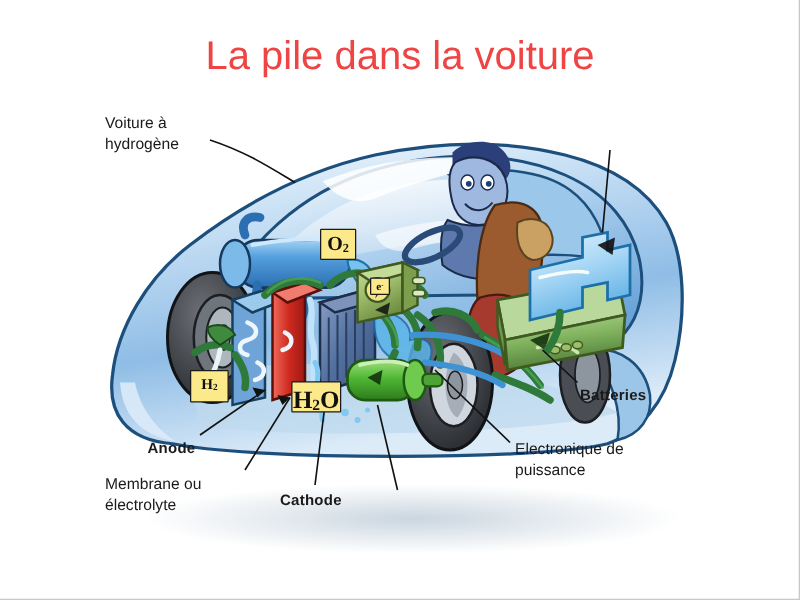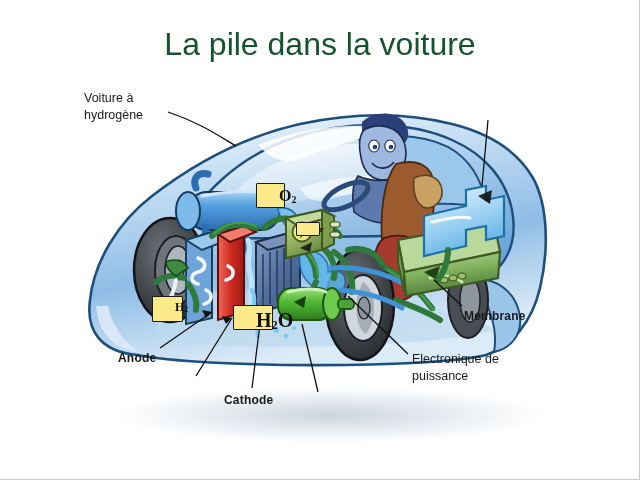--- a/index.html
+++ b/index.html
@@ -27,21 +27,21 @@
     overflow: hidden;
   }
   #title {
     position: absolute;
     left: 0;
     top: 26px;
     width: 640px;
     text-align: center;
     font-size: 32px;
     font-weight: 400;
-    color: #14532d;
+    color: #ef4444;
     letter-spacing: 0px;
     font-family: "Liberation Sans", sans-serif;
     white-space: nowrap;
   }
   .callout {
     position: absolute;
     font-family: "Liberation Sans", sans-serif;
     font-size: 12.5px;
     color: #1a1a1a;
     line-height: 1.35;
@@ -67,21 +67,20 @@
     position: absolute;
     background: #fbe98a;
     border: 1.6px solid #1b1b1b;
     color: #111;
     font-family: "Liberation Serif", serif;
     font-weight: bold;
     text-align: center;
     line-height: 1;
     box-sizing: border-box;
     border-radius: 1px;
-    padding-left: 22px;
   }
   .chip sub { font-size: 0.62em; vertical-align: -0.18em; }
   .chip sup { font-size: 0.6em;  vertical-align: 0.45em; }
   #chip-h2  { left: 152px; top: 296px; width: 31px; height: 26px; font-size: 12px; padding-top: 4px; }
   #chip-o2  { left: 256px; top: 183px; width: 29px; height: 25px; font-size: 16px; padding-top: 4px; }
   #chip-h2o { left: 233px; top: 305px; width: 40px; height: 25px; font-size: 20px; padding-top: 4px; }
   #chip-e   { left: 296px; top: 222px; width: 16px; height: 14px; font-size: 9px;  padding-top: 2px; }
 </style>
 </head>
 <body>
@@ -381,19 +380,21 @@
     </g>
   </svg>
 
   <div class="chip" id="chip-h2">H<sub>2</sub></div>
   <div class="chip" id="chip-o2">O<sub>2</sub></div>
   <div class="chip" id="chip-h2o">H<sub>2</sub>O</div>
   <div class="chip" id="chip-e">e<sup>-</sup></div>
 
   <div class="callout" id="cl-voiture">Voiture à
 hydrogène</div>
-  <div class="callout bold" id="cl-batteries">Membrane</div>
+  <div class="callout bold" id="cl-batteries">Batteries</div>
   <div class="callout" id="cl-elec">Electronique de
 puissance</div>
   <div class="callout bold" id="cl-anode">Anode</div>
+  <div class="callout" id="cl-membrane">Membrane ou
+électrolyte</div>
   <div class="callout bold" id="cl-cathode">Cathode</div>
 
 </div>
 
 </body></html>

